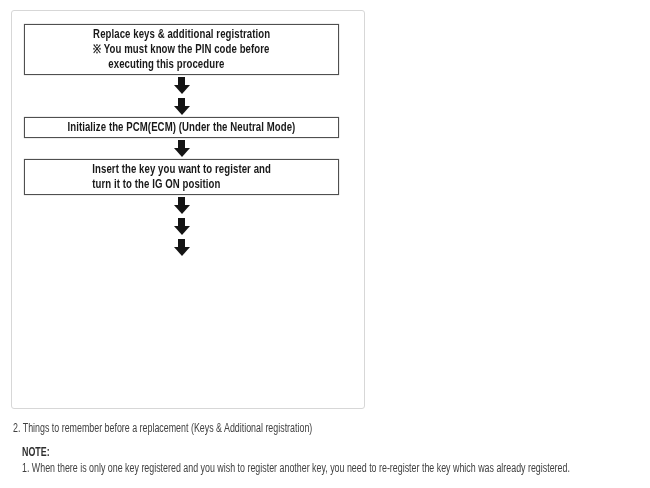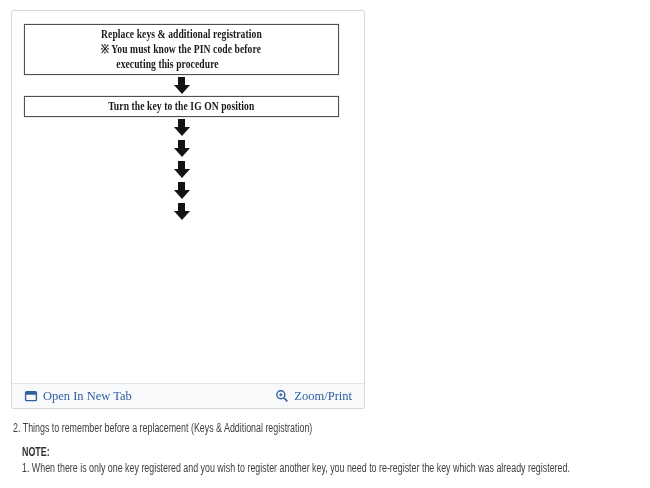--- a/index.html
+++ b/index.html
@@ -5,21 +5,20 @@
   html,body{margin:0;padding:0;}
   body{
     width:650px;height:488px;position:relative;background:#ffffff;
     font-family:"Liberation Sans",sans-serif;overflow:hidden;
   }
   
   .panel{
     position:absolute;left:11px;top:10px;width:354px;height:399px;
     box-sizing:border-box;border:1px solid #d7d7d7;border-radius:3px;
     background:#ffffff;
-    font-family:Liberation Serif, serif;
   }
   .flowchart{
     position:absolute;left:12px;top:13px;width:315px;
     display:flex;flex-direction:column;
   }
   .fbox{
     box-sizing:border-box;border:1px solid #4f4f4f;
     box-shadow:0 0 1px rgba(70,70,70,.55);
     background:#fff;display:flex;justify-content:center;align-items:center;
     padding:2px 4px;min-height:21px;overflow:hidden;
@@ -68,62 +67,50 @@
         <div class="flines">
           <span class="fline">Replace keys &amp; additional registration</span>
           <span class="fline">※ You must know the PIN code before</span>
           <span class="fline cont">executing this procedure</span>
         </div>
       </div>
       <div class="arrow">
         <div class="stem"></div>
         <div class="head"></div>
       </div>
+      <div class="arrow">
+        <div class="stem"></div>
+        <div class="head"></div>
+      </div>
       <div class="fbox">
         <div class="flines">
-          <span class="fline">Turn the key to the IG ON position</span>
+          <span class="fline">Initialize the PCM(ECM) (Under the Neutral Mode)</span>
         </div>
       </div>
       <div class="arrow">
         <div class="stem"></div>
         <div class="head"></div>
       </div>
-      <div class="arrow">
-        <div class="stem"></div>
-        <div class="head"></div>
+      <div class="fbox">
+        <div class="flines">
+          <span class="fline">Insert the key you want to register and</span>
+          <span class="fline">turn it to the IG ON position</span>
+        </div>
       </div>
       <div class="arrow">
         <div class="stem"></div>
         <div class="head"></div>
       </div>
       <div class="arrow">
         <div class="stem"></div>
         <div class="head"></div>
       </div>
       <div class="arrow">
         <div class="stem"></div>
         <div class="head"></div>
       </div>
     </div>
 
-  <div class="panel-footer">
-    <a class="link">
-      <svg width="14" height="14" viewBox="0 0 14 14">
-        <rect x="1.6" y="2.6" width="10.8" height="9" rx="1.2" fill="none" stroke="#30609f" stroke-width="1.4"></rect>
-        <rect x="1.6" y="2.6" width="10.8" height="3.1" rx="1" fill="#30609f"></rect>
-      </svg>
-      <span>Open In New Tab</span>
-    </a>
-    <a class="link">
-      <svg width="14" height="14" viewBox="0 0 14 14">
-        <circle cx="5.8" cy="5.8" r="4" fill="none" stroke="#30609f" stroke-width="1.4"></circle>
-        <line x1="5.8" y1="4.1" x2="5.8" y2="7.5" stroke="#30609f" stroke-width="1.1"></line>
-        <line x1="4.1" y1="5.8" x2="7.5" y2="5.8" stroke="#30609f" stroke-width="1.1"></line>
-        <line x1="8.9" y1="8.9" x2="12.4" y2="12.4" stroke="#30609f" stroke-width="1.6"></line>
-      </svg>
-      <span>Zoom/Print</span>
-    </a>
-  </div>
 </div>
 
 <div class="bt" style="left:13px;top:421px;">2. Things to remember before a replacement (Keys &amp; Additional registration)</div>
 <div class="bt bold" style="left:22px;top:445px;">NOTE:</div>
 <div class="bt" style="left:22px;top:461px;">1. When there is only one key registered and you wish to register another key, you need to re-register the key which was already registered.</div>
 
 </body></html>

